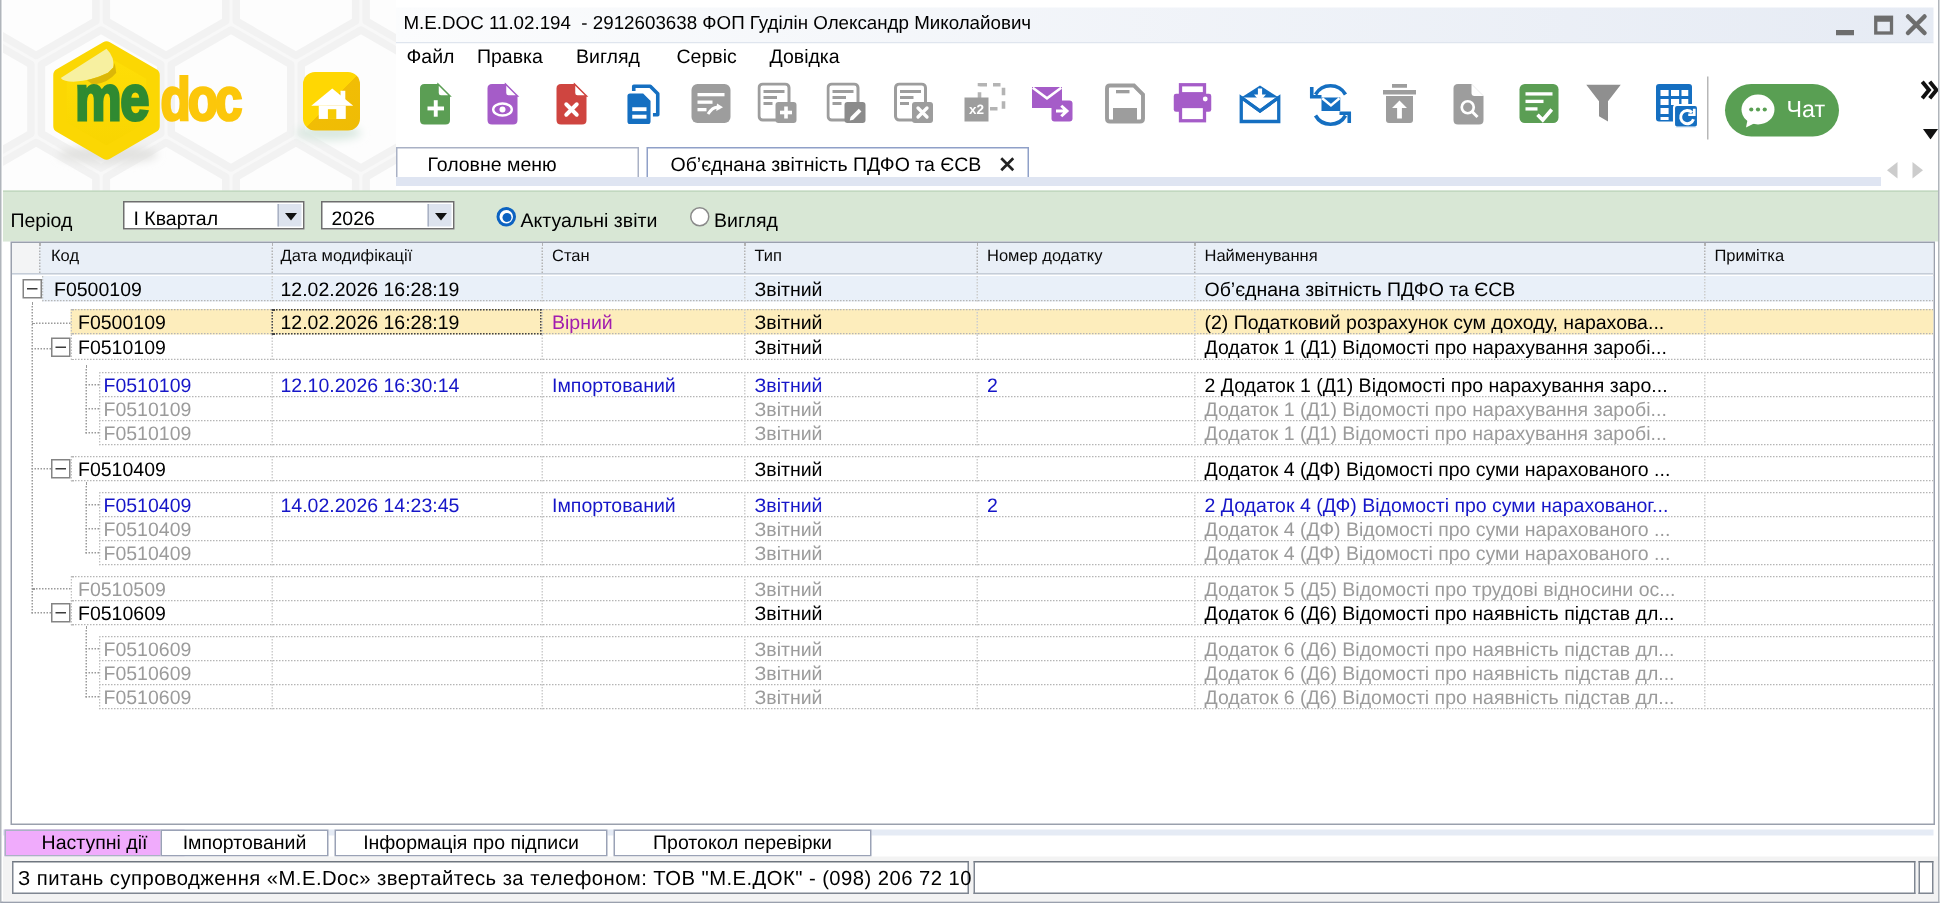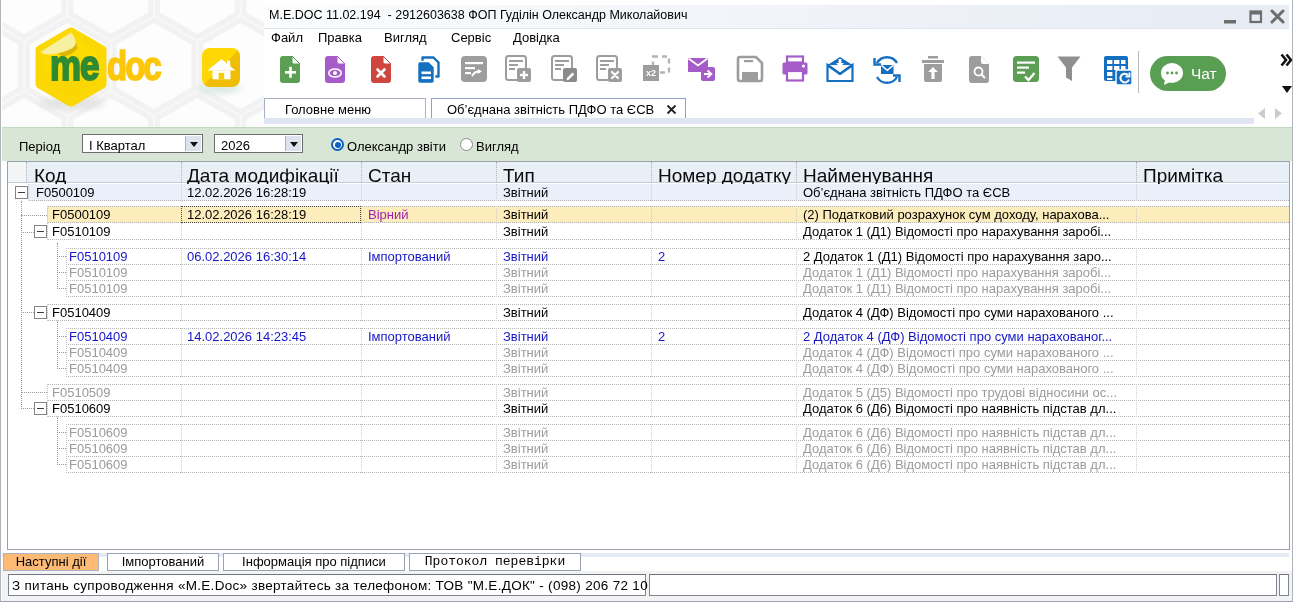--- a/index.html
+++ b/index.html
@@ -21,21 +21,21 @@
 #greenbar{left:1px;top:127px;width:1291px;height:34px;background:#d8e7d5;border-top:1px solid #c2d8c0;}
 .combo{position:absolute;top:7px;height:19px;background:#fff;border:1px solid #6e6e6e;font-size:13px;}
 .combo .ar{position:absolute;right:1px;top:1px;bottom:1px;width:16px;background:#dde3ee;border-left:1px solid #aab2c4;}
 .combo .ar:after{content:"";position:absolute;left:4px;top:6px;border:4px solid transparent;border-top:5px solid #111;}
 .radio{position:absolute;width:13px;height:13px;border-radius:50%;background:#fff;border:1px solid #8a8a8a;}
 .radio.on{border:2px solid #0b62c1;}
 .radio.on:after{content:"";position:absolute;left:1.5px;top:1.5px;width:6px;height:6px;border-radius:50%;background:#0b62c1;}
 .glabel{position:absolute;font-size:13px;color:#000;}
 #grid{left:6px;top:161px;width:1283px;height:389px;background:#fff;border:1px solid #9aa0ad;overflow:hidden;}
 #ghead{position:absolute;left:0;top:0;width:1281px;height:21px;background:#e9eff7;border-bottom:1px solid #c5cdd8;}
-.hc{position:absolute;top:3px;font-size:19px;color:#0a0a0a;}
+.hc{position:absolute;top:3px;font-size:11px;color:#0a0a0a;}
 .vline{position:absolute;top:0;bottom:0;width:0;border-left:1px dotted #b3b3b3;}
 .row{position:absolute;left:0;width:1281px;height:17px;}
 .row .cell{position:absolute;top:1px;font-size:13px;white-space:nowrap;}
 .rbg{position:absolute;top:0;bottom:0;right:0;}
 .exp{position:absolute;width:13px;height:13px;background:#fff;border:1px solid #848484;}
 .exp:after{content:"";position:absolute;left:2px;top:5px;width:7px;height:1px;background:#3c3c3c;}
 .tl{position:absolute;border-left:1px dotted #9a9a9a;width:0;}
 .ts{position:absolute;border-top:1px dotted #9a9a9a;height:0;}
 #btabs{left:1px;top:551px;width:1291px;height:21px;background:#fff;}
 .btab{position:absolute;top:2px;height:18px;line-height:16px;border:1px solid #9aa2b6;background:#fff;font-size:13px;text-align:center;}
@@ -281,31 +281,31 @@
       </div>
 <div class="tab" style="left:167px;width:255px;border-color:#8fa0c8">
         <span style="position:absolute;left:15px;top:3px">Об’єднана звітність ПДФО та ЄСВ</span>
         <svg style="position:absolute;right:8px;top:5px" width="11" height="11" viewBox="0 0 11 11">
           <path d="M1.5 1.5 L9.5 9.5 M9.5 1.5 L1.5 9.5" stroke="#222" stroke-width="1.8"></path>
         </svg>
       </div>
 <div id="tabstrip"></div>
 </div>
 <div id="greenbar" class="abs"></div>
-<span class="glabel" style="left:18px;top:139px;position:absolute">Період</span>
+<span class="glabel" style="left:6px;top:139px;position:absolute">Період</span>
 <div class="combo abs" style="left:81px;top:134px;width:121px;">
       <span style="position:absolute;left:6px;top:2.5px">І Квартал</span>
       <span class="ar"></span>
     </div>
 <div class="combo abs" style="left:213px;top:134px;width:89px;">
       <span style="position:absolute;left:6px;top:2.5px">2026</span>
       <span class="ar"></span>
     </div>
 <span class="radio on abs" style="left:330px;top:138px"></span>
-<span class="glabel abs" style="left:346px;top:139px">Олександр звіти</span>
+<span class="glabel abs" style="left:346px;top:139px">Актуальні звіти</span>
 <span class="radio abs" style="left:459px;top:138px"></span>
 <span class="glabel abs" style="left:475px;top:139px">Вигляд</span>
 <div id="grid" class="abs">
 <div id="ghead">
 <div style="position:absolute;left:0;top:0;width:18px;height:20px;background:#f3f4f5"></div>
 <span class="hc" style="left:26px">Код</span>
 <span class="hc" style="left:179px">Дата модифікації</span>
 <span class="hc" style="left:360px">Стан</span>
 <span class="hc" style="left:495px">Тип</span>
 <span class="hc" style="left:650px">Номер додатку</span>
@@ -356,21 +356,21 @@
 <span class="vline" style="left:353px;border-left-color:#cdcdcd"></span>
 <span class="vline" style="left:488px;border-left-color:#cdcdcd"></span>
 <span class="vline" style="left:643px;border-left-color:#cdcdcd"></span>
 <span class="vline" style="left:788px;border-left-color:#cdcdcd"></span>
 <span class="vline" style="left:1128px;border-left-color:#cdcdcd"></span>
 </div>
 <span class="exp" style="left:26px;top:63px"></span>
 <div class="row" style="top:86px;">
 <span class="rbg" style="left:58px;border-top:1px dotted #b5b5b5;border-bottom:1px dotted #b5b5b5;border-left:1px dotted #c0c0c0;"></span>
 <span class="cell" style="left:61px;color:#1616c8">F0510109</span>
-<span class="cell" style="left:179px;color:#1616c8">06.02.2026 16:30:14</span>
+<span class="cell" style="left:179px;color:#1616c8">12.10.2026 16:30:14</span>
 <span class="cell" style="left:360px;color:#1616c8">Імпортований</span>
 <span class="cell" style="left:495px;color:#1616c8">Звітний</span>
 <span class="cell" style="left:650px;color:#1616c8">2</span>
 <span class="cell" style="left:795px;color:#000000">2 Додаток 1 (Д1) Відомості про нарахування заро...</span>
 <span class="vline" style="left:173px;border-left-color:#cdcdcd"></span>
 <span class="vline" style="left:353px;border-left-color:#cdcdcd"></span>
 <span class="vline" style="left:488px;border-left-color:#cdcdcd"></span>
 <span class="vline" style="left:643px;border-left-color:#cdcdcd"></span>
 <span class="vline" style="left:788px;border-left-color:#cdcdcd"></span>
 <span class="vline" style="left:1128px;border-left-color:#cdcdcd"></span>
@@ -527,24 +527,24 @@
 <span class="ts" style="left:49px;top:126px;width:9px"></span>
 <span class="ts" style="left:49px;top:174px;width:9px"></span>
 <span class="ts" style="left:49px;top:190px;width:9px"></span>
 <span class="ts" style="left:49px;top:206px;width:9px"></span>
 <span class="ts" style="left:49px;top:270px;width:9px"></span>
 <span class="ts" style="left:49px;top:286px;width:9px"></span>
 <span class="ts" style="left:49px;top:302px;width:9px"></span>
 </div>
 <div id="btabs" class="abs">
 <div style="position:absolute;left:0;top:2px;width:1287px;height:4px;background:#e5ebf5"></div>
-<div class="btab" style="left:1px;width:96px;background:#fdba74;border-color:#aab2c4">Наступні дії</div>
+<div class="btab" style="left:1px;width:120px;background:#f0abfc;border-color:#aab2c4">Наступні дії</div>
 <div class="btab" style="left:105px;width:112px;">Імпортований</div>
 <div class="btab" style="left:221px;width:182px;">Інформація про підписи</div>
-<div class="btab" style="left:407px;width:172px;font-family:Liberation Mono, monospace;">Протокол перевірки</div>
+<div class="btab" style="left:407px;width:172px;">Протокол перевірки</div>
 </div>
 <div id="statusbar" class="abs">
 <div class="sbox" style="left:6px;width:638px;">
         <span style="position:absolute;left:3px;top:3px;white-space:nowrap">З питань супроводження «M.E.Doc» звертайтесь за телефоном: ТОВ "М.Е.ДОК" - (098) 206 72 10</span>
       </div>
 <div class="sbox" style="left:647px;width:628px;"></div>
 <div class="sbox" style="left:1277px;width:10px;"></div>
 </div>
 </div>
 </body></html>

